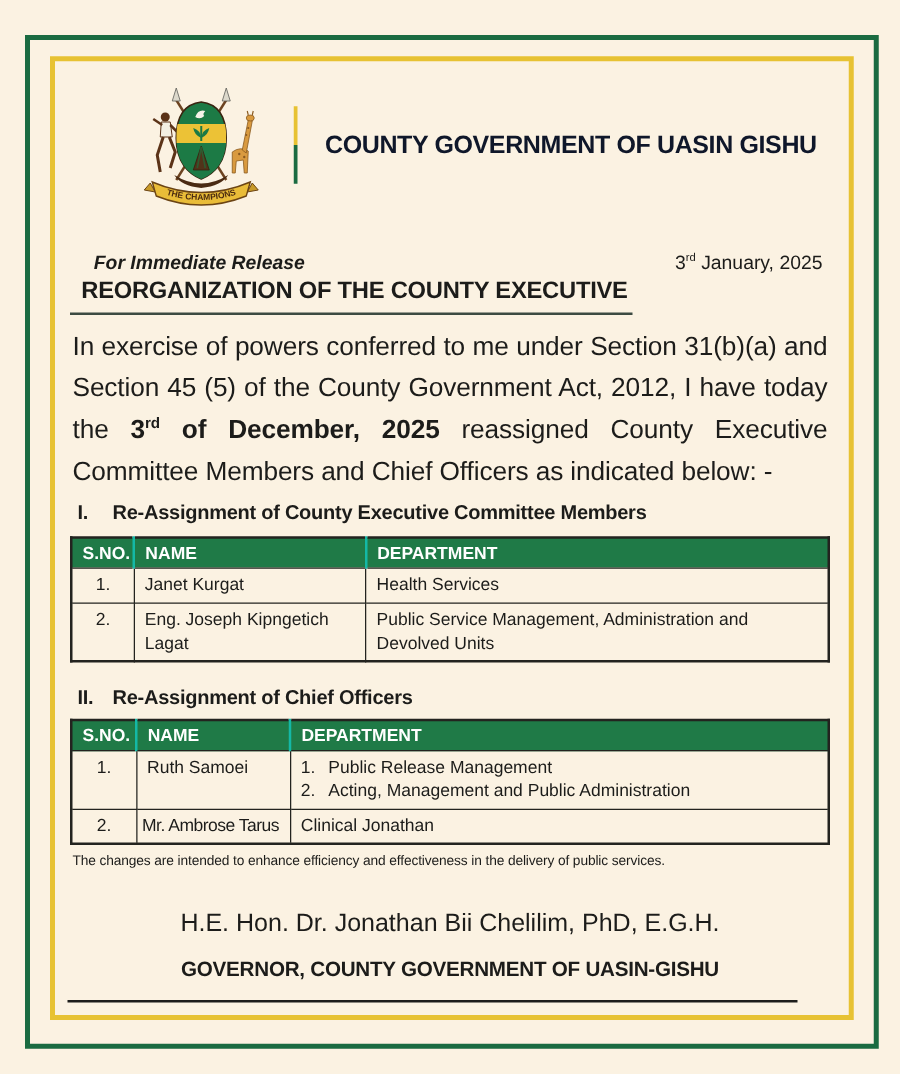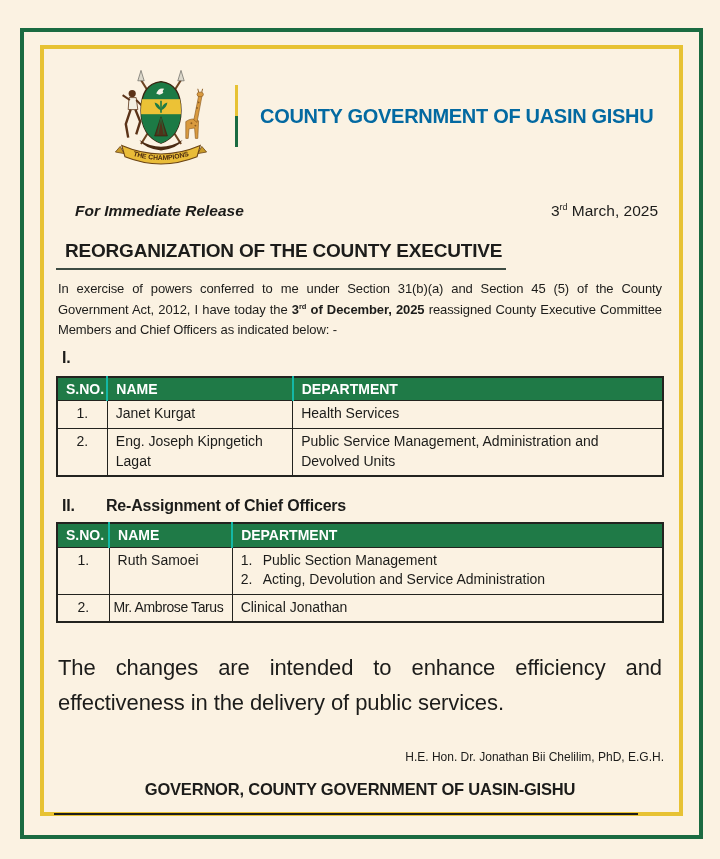--- a/index.html
+++ b/index.html
@@ -11,58 +11,58 @@
   body{font-family:"Liberation Sans","DejaVu Sans",sans-serif;color:var(--ink);}
   .page{position:relative;width:720px;height:859px;background:var(--bg);overflow:hidden;}
   .frame-green{position:absolute;left:20px;right:17px;top:28px;bottom:20px;border:4px solid var(--green);pointer-events:none;}
   .frame-gold{position:absolute;left:40px;right:37px;top:45px;bottom:43px;border:4px solid var(--gold);pointer-events:none;}
   .content{position:absolute;left:56px;right:56px;top:60px;}
 
   
   .header-row{display:flex;align-items:center;gap:22px;padding-left:53px;margin-top:4px;}
   .logo{width:104px;height:104px;flex:0 0 auto;}
   .divider{width:3px;height:62px;background:linear-gradient(to bottom,var(--gold) 0 50%,var(--green) 50% 100%);flex:0 0 auto;}
-  .org-name{font-size:20px;font-weight:bold;letter-spacing:-0.3px;color:#0369a1;}
+  .org-name{font-size:20px;font-weight:bold;letter-spacing:-0.3px;color:#0f172a;}
 
   
   .release-row{display:flex;justify-content:space-between;align-items:baseline;margin-top:34px;padding:0 6px 0 19px;font-size:15.5px;}
   .release-label{font-weight:bold;font-style:italic;}
   .release-date{font-size:15.5px;}
   sup{font-size:0.58em;vertical-align:super;line-height:0;}
 
   
-  .title-wrap{margin-top:20px;}
+  .title-wrap{margin-top:2px;}
   .doc-title{display:inline-block;font-size:19px;font-weight:bold;letter-spacing:-0.2px;padding:0 4px 6px 9px;border-bottom:2.5px solid var(--underline);}
 
   
-  .body-par{margin-top:9px;font-size:13px;line-height:1.58;text-align:justify;letter-spacing:-0.1px;padding:0 2px;}
+  .body-par{margin-top:9px;font-size:21px;line-height:1.58;text-align:justify;letter-spacing:-0.1px;padding:0 2px;}
 
   
   .section-head{display:flex;margin-top:8px;padding-left:6px;font-size:16px;font-weight:bold;letter-spacing:-0.2px;}
   .section-head .numeral{width:28px;flex:0 0 auto;}
-  .section-head.second{margin-top:20px;gap:16px;}
+  .section-head.second{margin-top:20px;}
 
   
   table{border-collapse:collapse;width:100%;margin-top:9px;font-size:14px;border:2px solid #23231f;table-layout:fixed;padding-left:12px;}
   th{background:var(--thead);color:var(--theadtext);font-weight:bold;text-align:left;padding:2px 8px;line-height:1.35;border-bottom:1.5px solid #23231f;}
   th + th{border-left:2px solid #14b8a6;}
   td{border:1.5px solid #23231f;padding:3px 8px 4px;line-height:1.38;vertical-align:top;}
   td.sno{text-align:center;}
   td.tight{white-space:nowrap;letter-spacing:-0.4px;padding-left:4px;padding-right:2px;overflow:hidden;}
   .t1-row1 td{height:28px;}
   .dept-line{display:flex;}
   .dept-num{width:22px;flex:0 0 auto;}
   table.t2{margin-top:7px;}
 
   
-  .closing-par{margin-top:28px;font-size:22px;line-height:1.58;text-align:justify;letter-spacing:-0.1px;padding:0 2px;}
+  .closing-par{margin-top:5px;font-size:11px;line-height:1.58;text-align:justify;letter-spacing:-0.1px;padding:0 2px;}
 
   
   .signature{margin-top:30px;text-align:center;}
-  .sig-name{font-size:12px;text-align:right;}
+  .sig-name{font-size:20px;}
   .sig-title{font-size:16.5px;font-weight:bold;margin-top:16px;letter-spacing:-0.2px;}
   .sig-line{width:96%;border:none;border-top:2px solid var(--sig);margin:14px 0 0 -2px;}
 </style>
 </head>
 <body>
 
 <div class="page">
   <div class="frame-green"></div>
   <div class="frame-gold"></div>
 
@@ -132,31 +132,32 @@
             <textPath href="#mottoPath" startOffset="50%" text-anchor="middle">THE CHAMPIONS</textPath>
           </text>
         </g>
       </svg>
       <div class="divider"></div>
       <div class="org-name">COUNTY GOVERNMENT OF UASIN GISHU</div>
     </div>
 
     <div class="release-row">
       <span class="release-label">For Immediate Release</span>
-      <span class="release-date"><span>3</span><sup>rd</sup><span> March, 2025</span></span>
+      <span class="release-date"><span>3</span><sup>rd</sup><span> January, 2025</span></span>
     </div>
 
     <div class="title-wrap">
       <h1 class="doc-title">REORGANIZATION OF THE COUNTY EXECUTIVE</h1>
     </div>
 
     <p class="body-par"><span>In exercise of powers conferred to me under Section 31(b)(a) and Section 45 (5) of the County Government Act, 2012, I have today the </span><strong><span>3</span><sup>rd</sup><span> of December, 2025</span></strong><span> reassigned County Executive Committee Members and Chief Officers as indicated below: -</span></p>
 
     <div class="section-head">
       <span class="numeral">I.</span>
+      <span>Re-Assignment of County Executive Committee Members</span>
     </div>
 
     <table class="t1">
       <colgroup>
           <col style="width:8.3%">
           <col style="width:30.6%">
           <col style="width:61.1%">
         </colgroup>
       <thead>
         <tr>
@@ -197,25 +198,25 @@
           <th>DEPARTMENT</th>
         </tr>
       </thead>
       <tbody>
         <tr>
           <td class="sno">1.</td>
           <td>Ruth Samoei</td>
           <td>
             <div class="dept-line">
                 <span class="dept-num">1.</span>
-                <span>Public Section Management</span>
+                <span>Public Release Management</span>
               </div>
             <div class="dept-line">
                 <span class="dept-num">2.</span>
-                <span>Acting, Devolution and Service Administration</span>
+                <span>Acting, Management and Public Administration</span>
               </div>
           </td>
         </tr>
         <tr>
           <td class="sno">2.</td>
           <td class="tight">Mr. Ambrose Tarus</td>
           <td>Clinical Jonathan</td>
         </tr>
       </tbody>
     </table>

